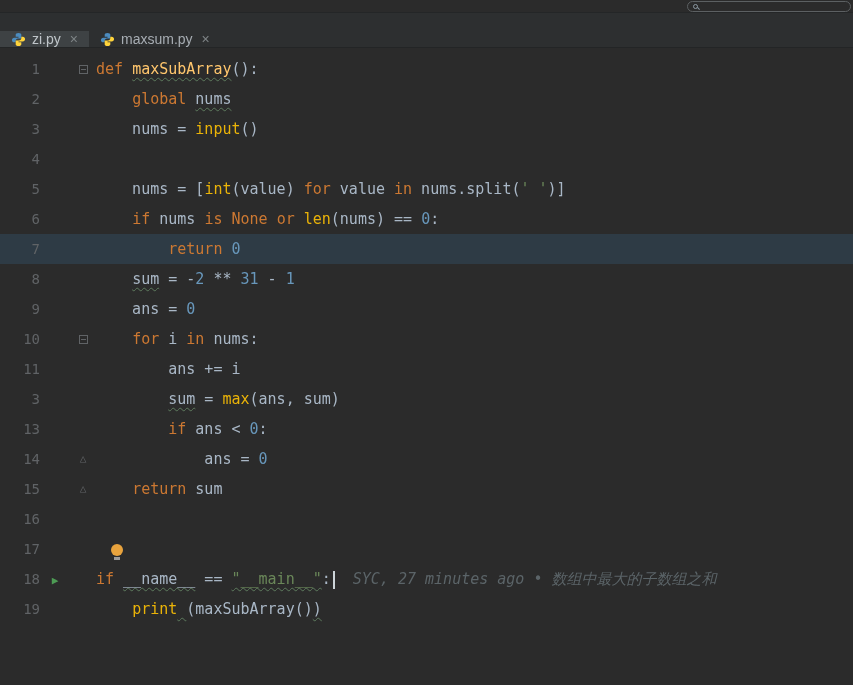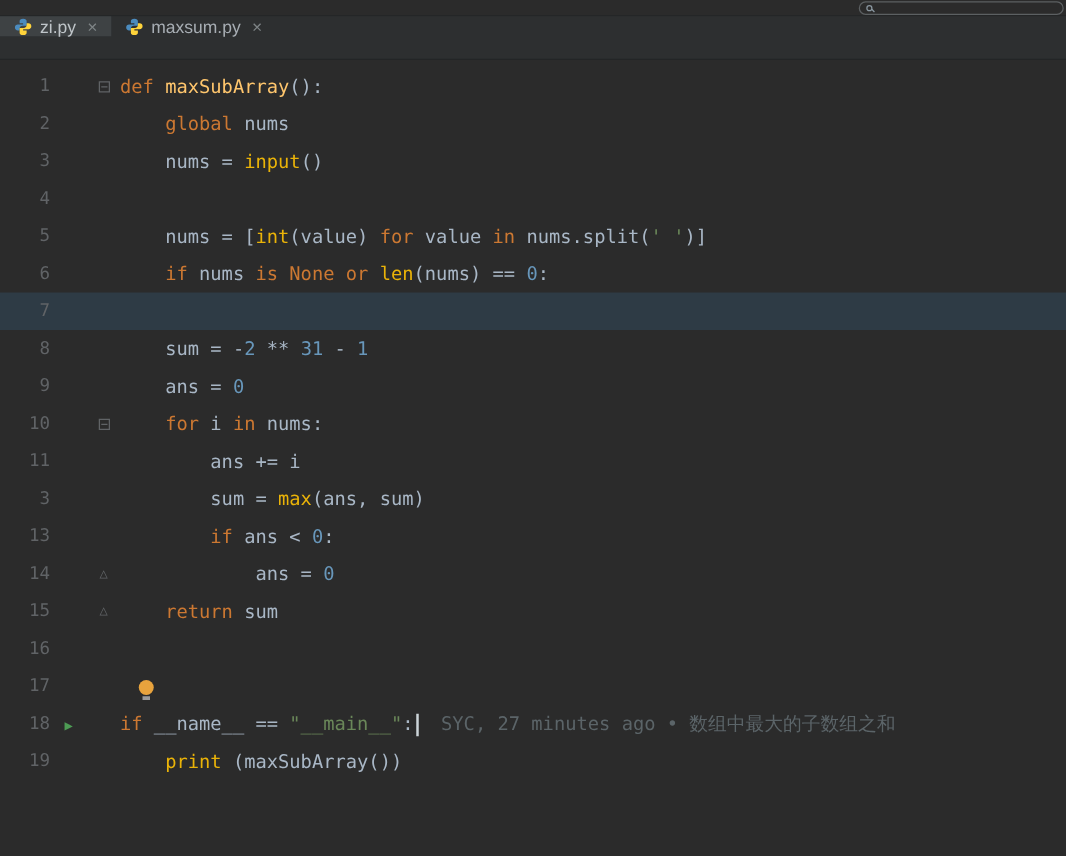--- a/index.html
+++ b/index.html
@@ -9,21 +9,21 @@
   .topbar { height:13px; background:#2b2b2b; border-bottom:1px solid #242627;
             display:flex; justify-content:flex-end; align-items:center; padding-right:2px; }
   .searchbox { width:164px; height:11px; border:1px solid #5c6062; border-radius:6px;
                display:flex; align-items:center; padding-left:5px; gap:4px; background:#2b2b2b; }
   .mini-mag { width:5px; height:5px; border:1px solid #8a97a0; border-radius:50%; position:relative; }
   .mini-mag::after { content:""; position:absolute; width:3px; height:1px; background:#8a97a0;
                      right:-3px; bottom:-1px; transform:rotate(45deg); }
 
   
   .tabbar { height:35px; background:#2d2f30; border-bottom:1px solid #232526;
-            display:flex; align-items:flex-start; }
+            display:flex; align-items:flex-end; }
   .tab { display:flex; align-items:center; gap:6px; padding:0 11px;
          font:14px "Liberation Sans", sans-serif; color:#a7adb3; cursor:default; }
   .tab.active { background:#3e4244; color:#bfc5c9; }
   .tab .close { color:#7e8486; font-size:14px; margin-left:3px; }
   .pyicon { width:15px; height:15px; flex:none; }
 
   
   .editor { background:#2b2b2b; height:637px; padding-top:6px;
             font-family:"DejaVu Sans Mono", monospace; font-size:15px; }
   .row  { display:flex; height:30px; line-height:30px; }
@@ -37,24 +37,24 @@
   .fold-end { color:#606366; font-size:11px; }
   .code { white-space:pre; flex:1; overflow:hidden; }
 
   .tok.plain   { color:#a9b7c6; }
   .tok.kw      { color:#cc7832;margin-top:45px; }
   .tok.num     { color:#6897bb; }
   .tok.str     { color:#6a8759; }
   .tok.com     { color:#808080; }
   .tok.builtin { color:#eab308; }
   .tok.fn      { color:#ffc66d; }
-  .wavy { text-decoration-style:wavy;
+  .wavy { text-decoration:underline; text-decoration-style:wavy;
           text-decoration-color:#5d7a5d; text-decoration-thickness:1px; text-underline-offset:3px; }
 
-  .blame { color:#5b6468; margin-left:18px; }
+  .blame { color:#5b6468; font-style:italic; margin-left:18px; }
   .caret { display:inline-block; width:2px; height:18px; background:#ccd4d8;
            vertical-align:middle; margin-left:2px; }
   .bulb { display:inline-block; width:12px; height:12px; border-radius:50%;
           background:#e8a33d; position:relative; vertical-align:middle; margin-left:6px; }
   .bulb::after { content:""; position:absolute; left:3px; bottom:-4px; width:6px; height:3px; background:#9a9a9a; }
 </style>
 </head>
 <body>
 
 <div class="topbar">
@@ -118,20 +118,21 @@
       <div class="row">
         <span class="lnum">6</span>
         <span class="slot-run"></span>
         <span class="slot-fold"></span>
         <span class="code"><span class="tok plain">    </span><span class="tok kw">if</span><span class="tok plain"> nums </span><span class="tok kw">is</span><span class="tok plain"> </span><span class="tok kw">None</span><span class="tok plain"> </span><span class="tok kw">or</span><span class="tok plain"> </span><span class="tok builtin">len</span><span class="tok plain">(nums) == </span><span class="tok num">0</span><span class="tok plain">:</span></span>
       </div>
       <div class="row hl">
         <span class="lnum">7</span>
         <span class="slot-run"></span>
         <span class="slot-fold"></span>
+        <span class="code"><span class="tok plain">        </span><span class="tok kw">return</span><span class="tok plain"> </span><span class="tok num">0</span></span>
       </div>
       <div class="row">
         <span class="lnum">8</span>
         <span class="slot-run"></span>
         <span class="slot-fold"></span>
         <span class="code"><span class="tok plain">    </span><span class="tok plain wavy">sum</span><span class="tok plain"> = -</span><span class="tok num">2</span><span class="tok plain"> ** </span><span class="tok num">31</span><span class="tok plain"> - </span><span class="tok num">1</span></span>
       </div>
       <div class="row">
         <span class="lnum">9</span>
         <span class="slot-run"></span>

